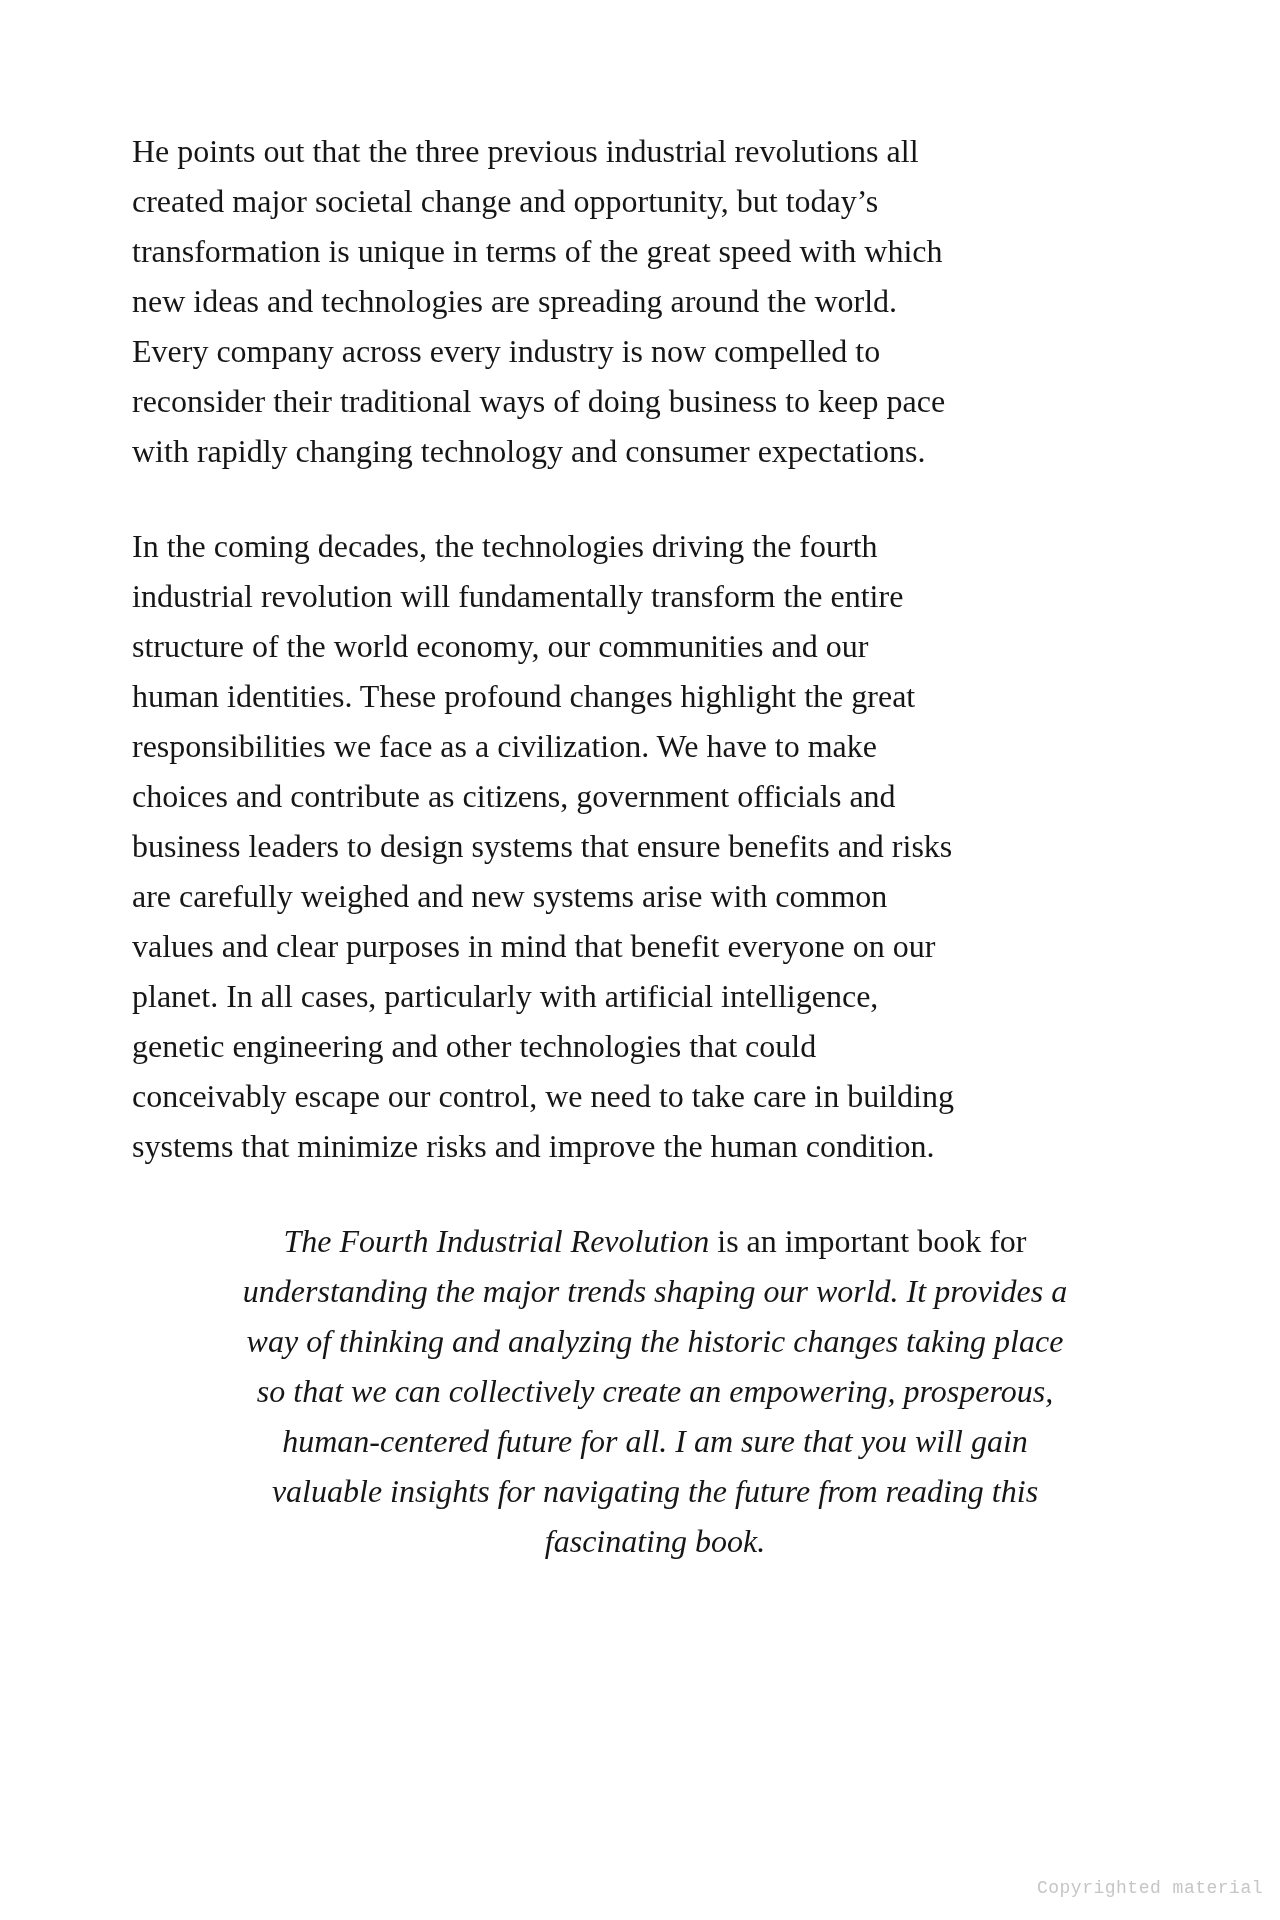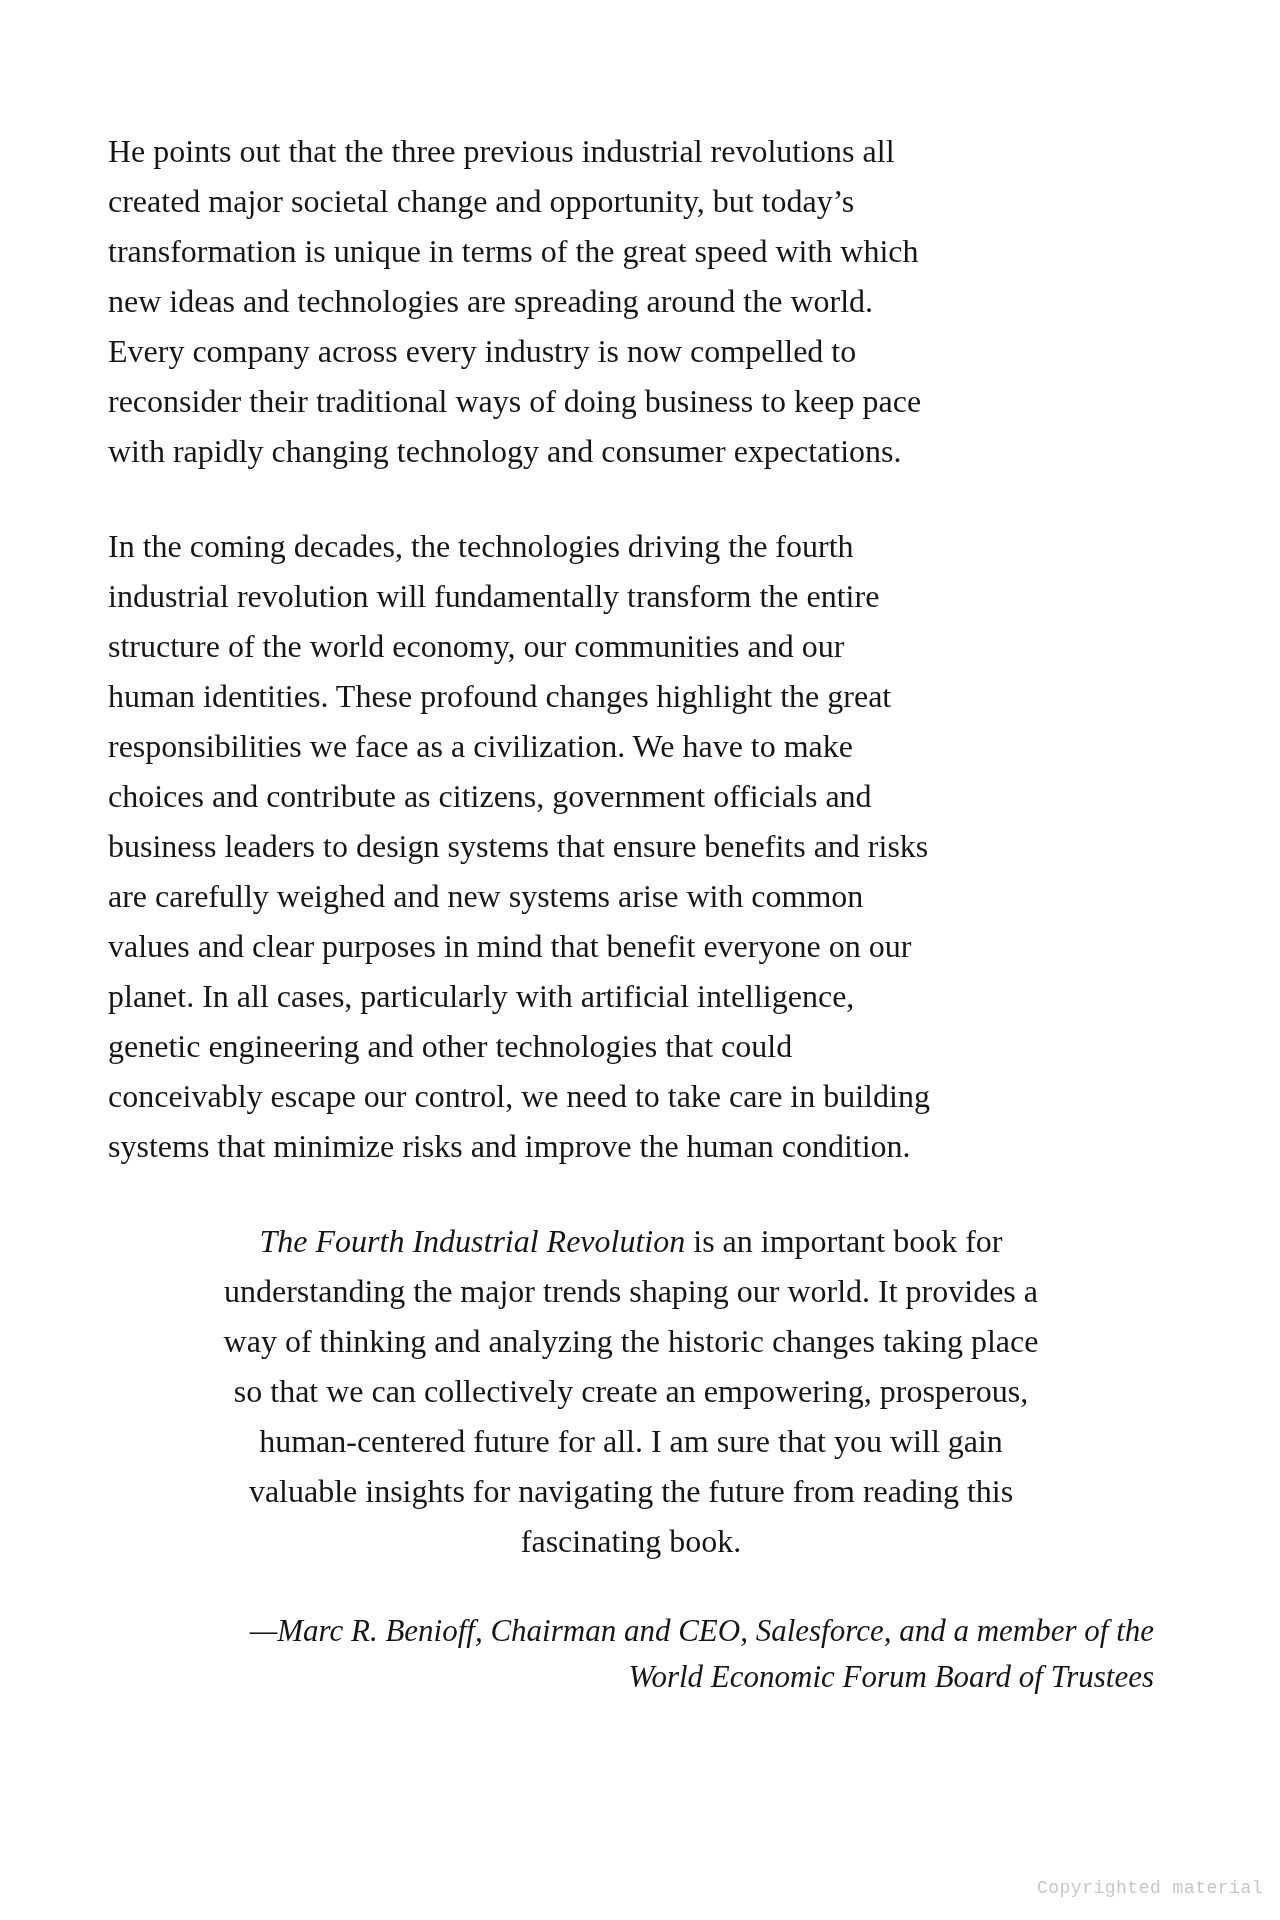--- a/index.html
+++ b/index.html
@@ -10,21 +10,21 @@
   }
   .page {
     position: relative;
     width: 1280px;
     height: 1920px;
     background: #ffffff;
     overflow: hidden;
   }
   .text-block {
     position: absolute;
-    left: 108px;
+    left: 132px;
     top: 126px;
     width: 1046px;
     font-family: "Liberation Serif", "DejaVu Serif", serif;
     font-size: 32px;
     line-height: 50px;
     color: #161616;
     text-align: left;
   }
   .para {
     margin: 0 0 45px 0;
@@ -34,20 +34,21 @@
     margin: 0 0 42px 0;
     white-space: normal;
     text-align: center;
   }
   .italic {
     font-style: italic;
   }
   .block-rest {
     display: block;
     white-space: pre-line;
+    font-style: italic;
   }
   .attribution {
     margin: 0;
     font-style: italic;
     font-size: 31px;
     line-height: 46px;
     text-align: right;
     white-space: pre-line;
   }
   .watermark {
@@ -84,17 +85,15 @@
 planet. In all cases, particularly with artificial intelligence,
 genetic engineering and other technologies that could
 conceivably escape our control, we need to take care in building
 systems that minimize risks and improve the human condition.</p>
     <p class="para-mixed"><span class="italic">The Fourth Industrial Revolution</span><span> is an important book for</span><span class="block-rest">understanding the major trends shaping our world. It provides a
 way of thinking and analyzing the historic changes taking place
 so that we can collectively create an empowering, prosperous,
 human-centered future for all. I am sure that you will gain
 valuable insights for navigating the future from reading this
 fascinating book.</span></p>
-    <p class="attribution">—Marc R. Benioff, Chairman and CEO, Salesforce, and a member of the
-World Economic Forum Board of Trustees</p>
   </div>
   <div class="watermark">Copyrighted material</div>
 </div>
 
 </body></html>

